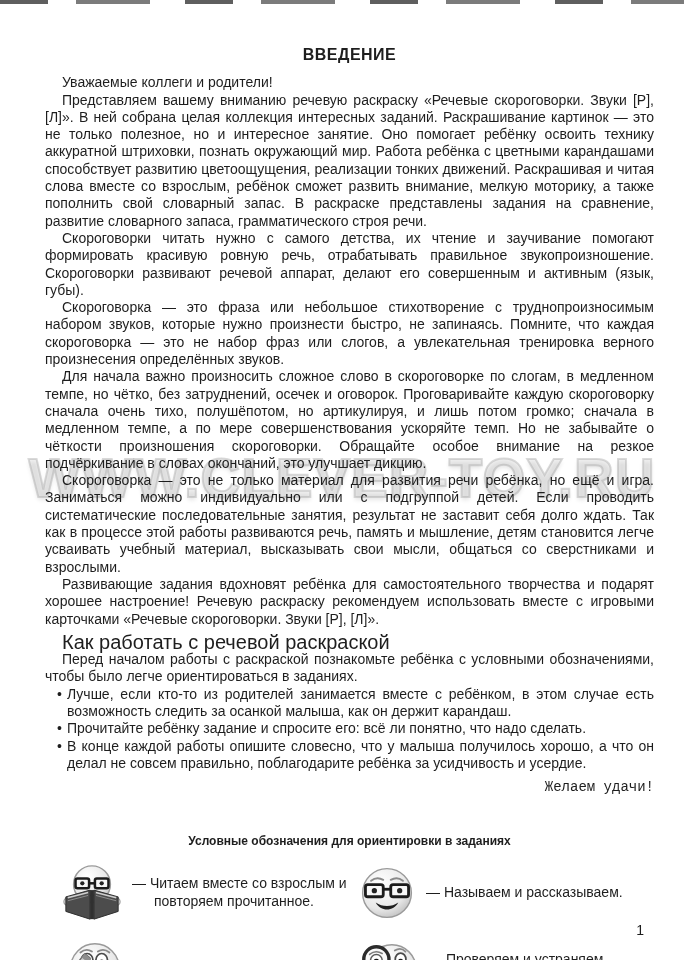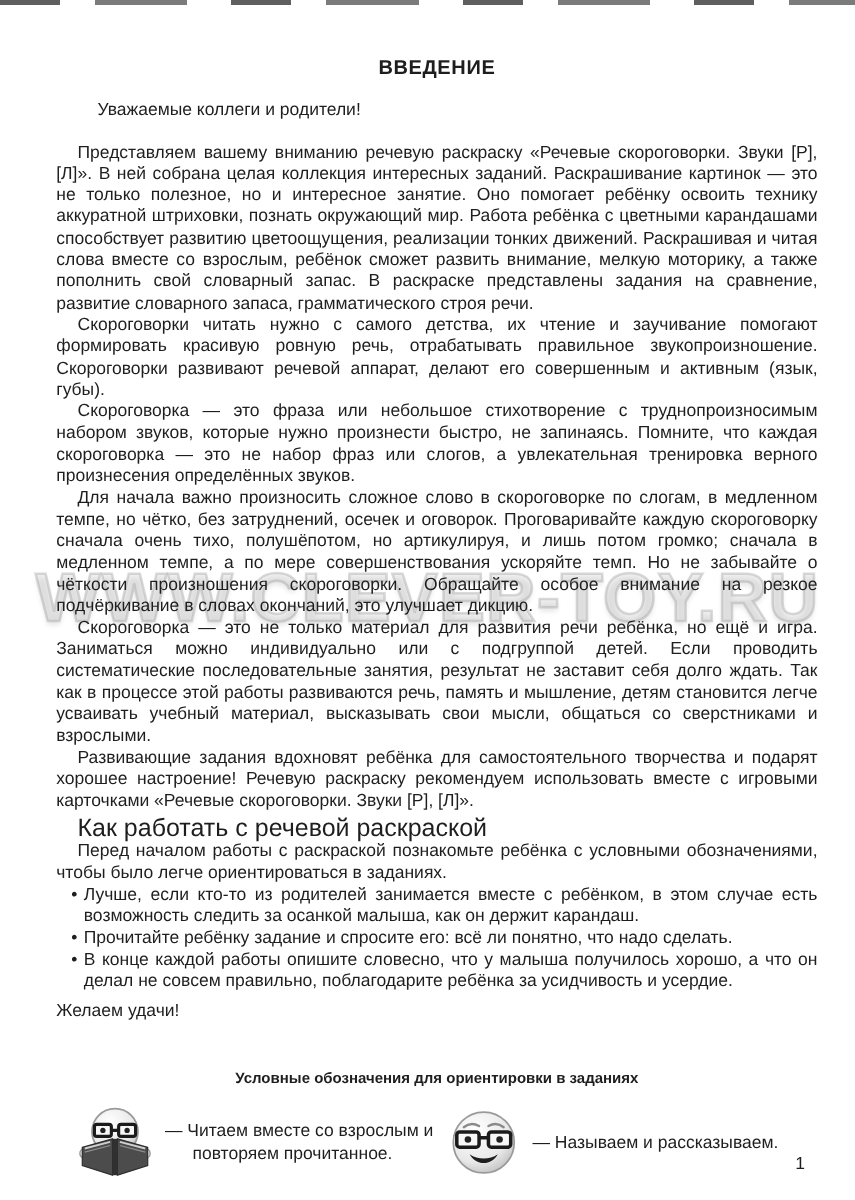--- a/index.html
+++ b/index.html
@@ -34,32 +34,32 @@
     font-size:14px;line-height:17.3px;
     z-index:2;
   }
   h1.title{
     font-size:16px;font-weight:bold;text-align:center;
     margin:0 0 11px 0;letter-spacing:.5px;
   }
   p.body-par{
     margin:0;text-indent:17px;text-align:justify;text-align-last:left;
   }
-  p.salutation{margin:16px;text-indent:17px;}
+  p.salutation{margin:0;text-indent:17px;}
   h2.subhead{
     font-size:20px;font-weight:normal;margin:6px 0 0 0;text-indent:17px;
   }
   ul.bullets{margin:0;padding:0 0 0 22px;list-style:none;}
   ul.bullets li{
     position:relative;margin:0;text-align:justify;text-align-last:left;
   }
   ul.bullets li::before{
     content:"\2022";position:absolute;left:-10px;top:0;
   }
-  p.wish{margin:7px 0 0 0;text-align:left;text-indent:0;}
+  p.wish{margin:7px 0 0 0;text-align:right;text-indent:0;font-family:Liberation Mono, monospace;}
   h3.legend-head{
     font-size:12px;font-weight:bold;text-align:center;
     margin:37px 0 0 0;
   }
   .legend-grid{
     margin-top:10px;
     display:grid;grid-template-columns:312px 1fr;row-gap:12px;
   }
   .legend-item{display:flex;align-items:center;gap:9px;min-height:64px;}
   .legend-item:nth-child(odd){padding-left:16px;}

